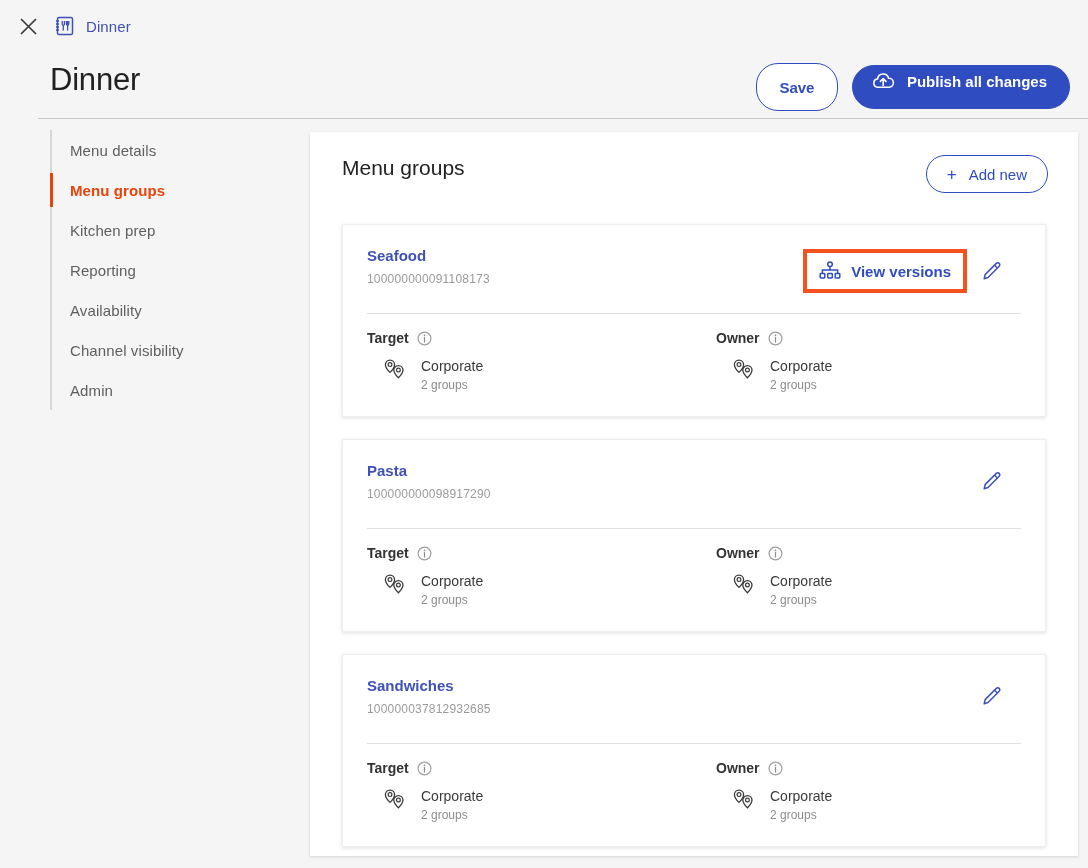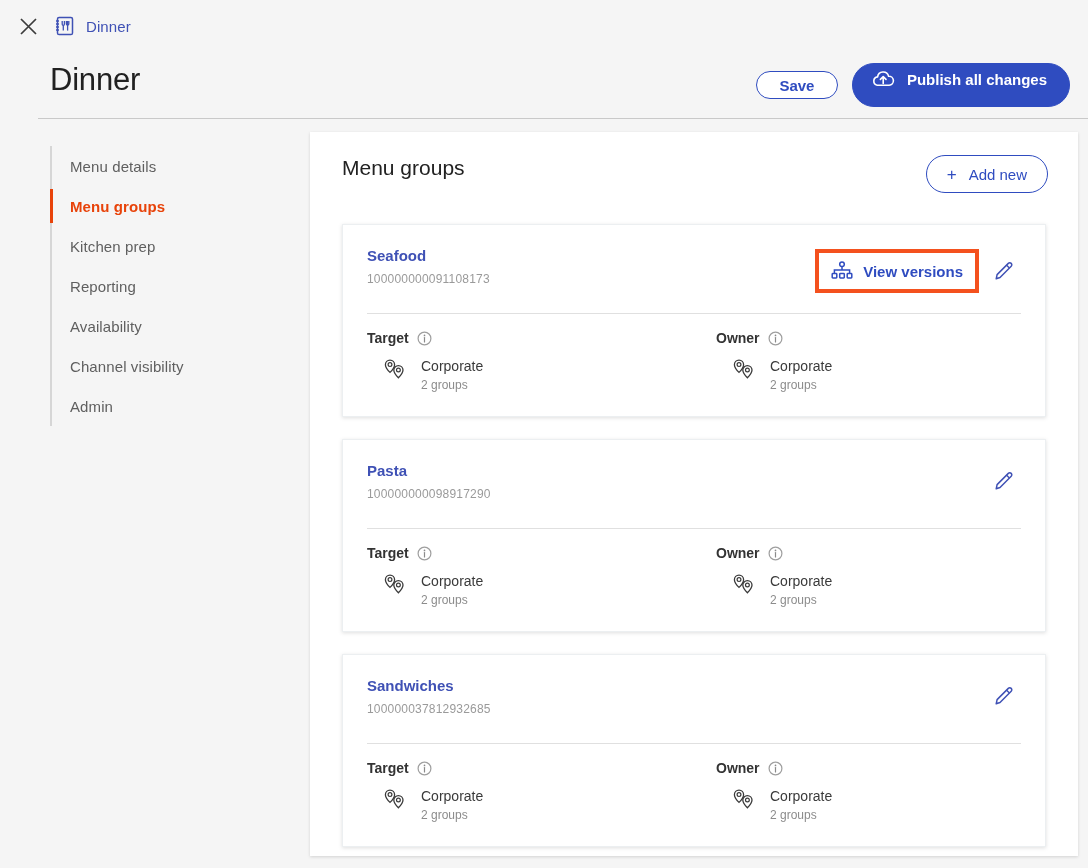--- a/index.html
+++ b/index.html
@@ -42,37 +42,37 @@
   .actions {
     position: absolute; right: 18px; top: 11px;
     display: flex; align-items: center; gap: 14px;
   }
   .btn {
     display: inline-flex; align-items: center; justify-content: center;
     font-family: "Liberation Sans", sans-serif;
     cursor: pointer; border-radius: 22px; white-space: nowrap;
   }
   .btn-save {
-    width: 82px; height: 28px;
+    width: 82px; height: 48px;
     border: 1.6px solid #2f4cc0; color: #2f4cc0;
     background: #ffffff; font-size: 15px; font-weight: 700;
   }
   .btn-publish {
     height: 44px; padding: 0 22px 12px 18px; gap: 11px;
     background: #2f4cc0; color: #ffffff; border: 1.6px solid #2f4cc0;
     font-size: 15px; font-weight: 700;
   }
   .divider-top {
     position: absolute; left: 38px; top: 118px; width: 1050px;
     height: 1px; background: #c9c9c9;
   }
 
   
   .sidebar {
-    position: absolute; left: 50px; top: 146px; width: 220px;
+    position: absolute; left: 50px; top: 130px; width: 220px;
     border-left: 2px solid #d6d6d6;
   }
   .nav-item {
     position: relative; height: 40px; display: flex; align-items: center;
     padding-left: 18px; font-size: 15px; color: #5f5f5f; cursor: pointer;
     letter-spacing: .1px;
   }
   .nav-item.active { color: #e8430a; font-weight: 700; }
   .nav-item.active::before {
     content: ""; position: absolute; left: -2px; top: 3px;
@@ -115,21 +115,21 @@
   .card-top { position: relative; min-height: 52px; }
   .group-name {
     font-size: 15px; font-weight: 700; color: #3f51b5;
     cursor: pointer; display: inline-block;
   }
   .group-id {
     margin-top: 7px; font-size: 12px; color: #9a9a9a;
     font-family: "Liberation Sans", sans-serif; letter-spacing: .2px;
   }
   .card-actions {
-    position: absolute; right: 0; top: 2px;
+    position: absolute; right: 12px; top: 2px;
     display: flex; align-items: center; gap: 8px;
   }
   .view-versions {
     display: inline-flex; align-items: center; gap: 10px;
     color: #2f4cc0; font-size: 15px; font-weight: 700;
     cursor: pointer; padding: 6px 8px;
   }
   .highlight-box {
     border: 4px solid #f4511e; padding: 8px 12px;
   }

